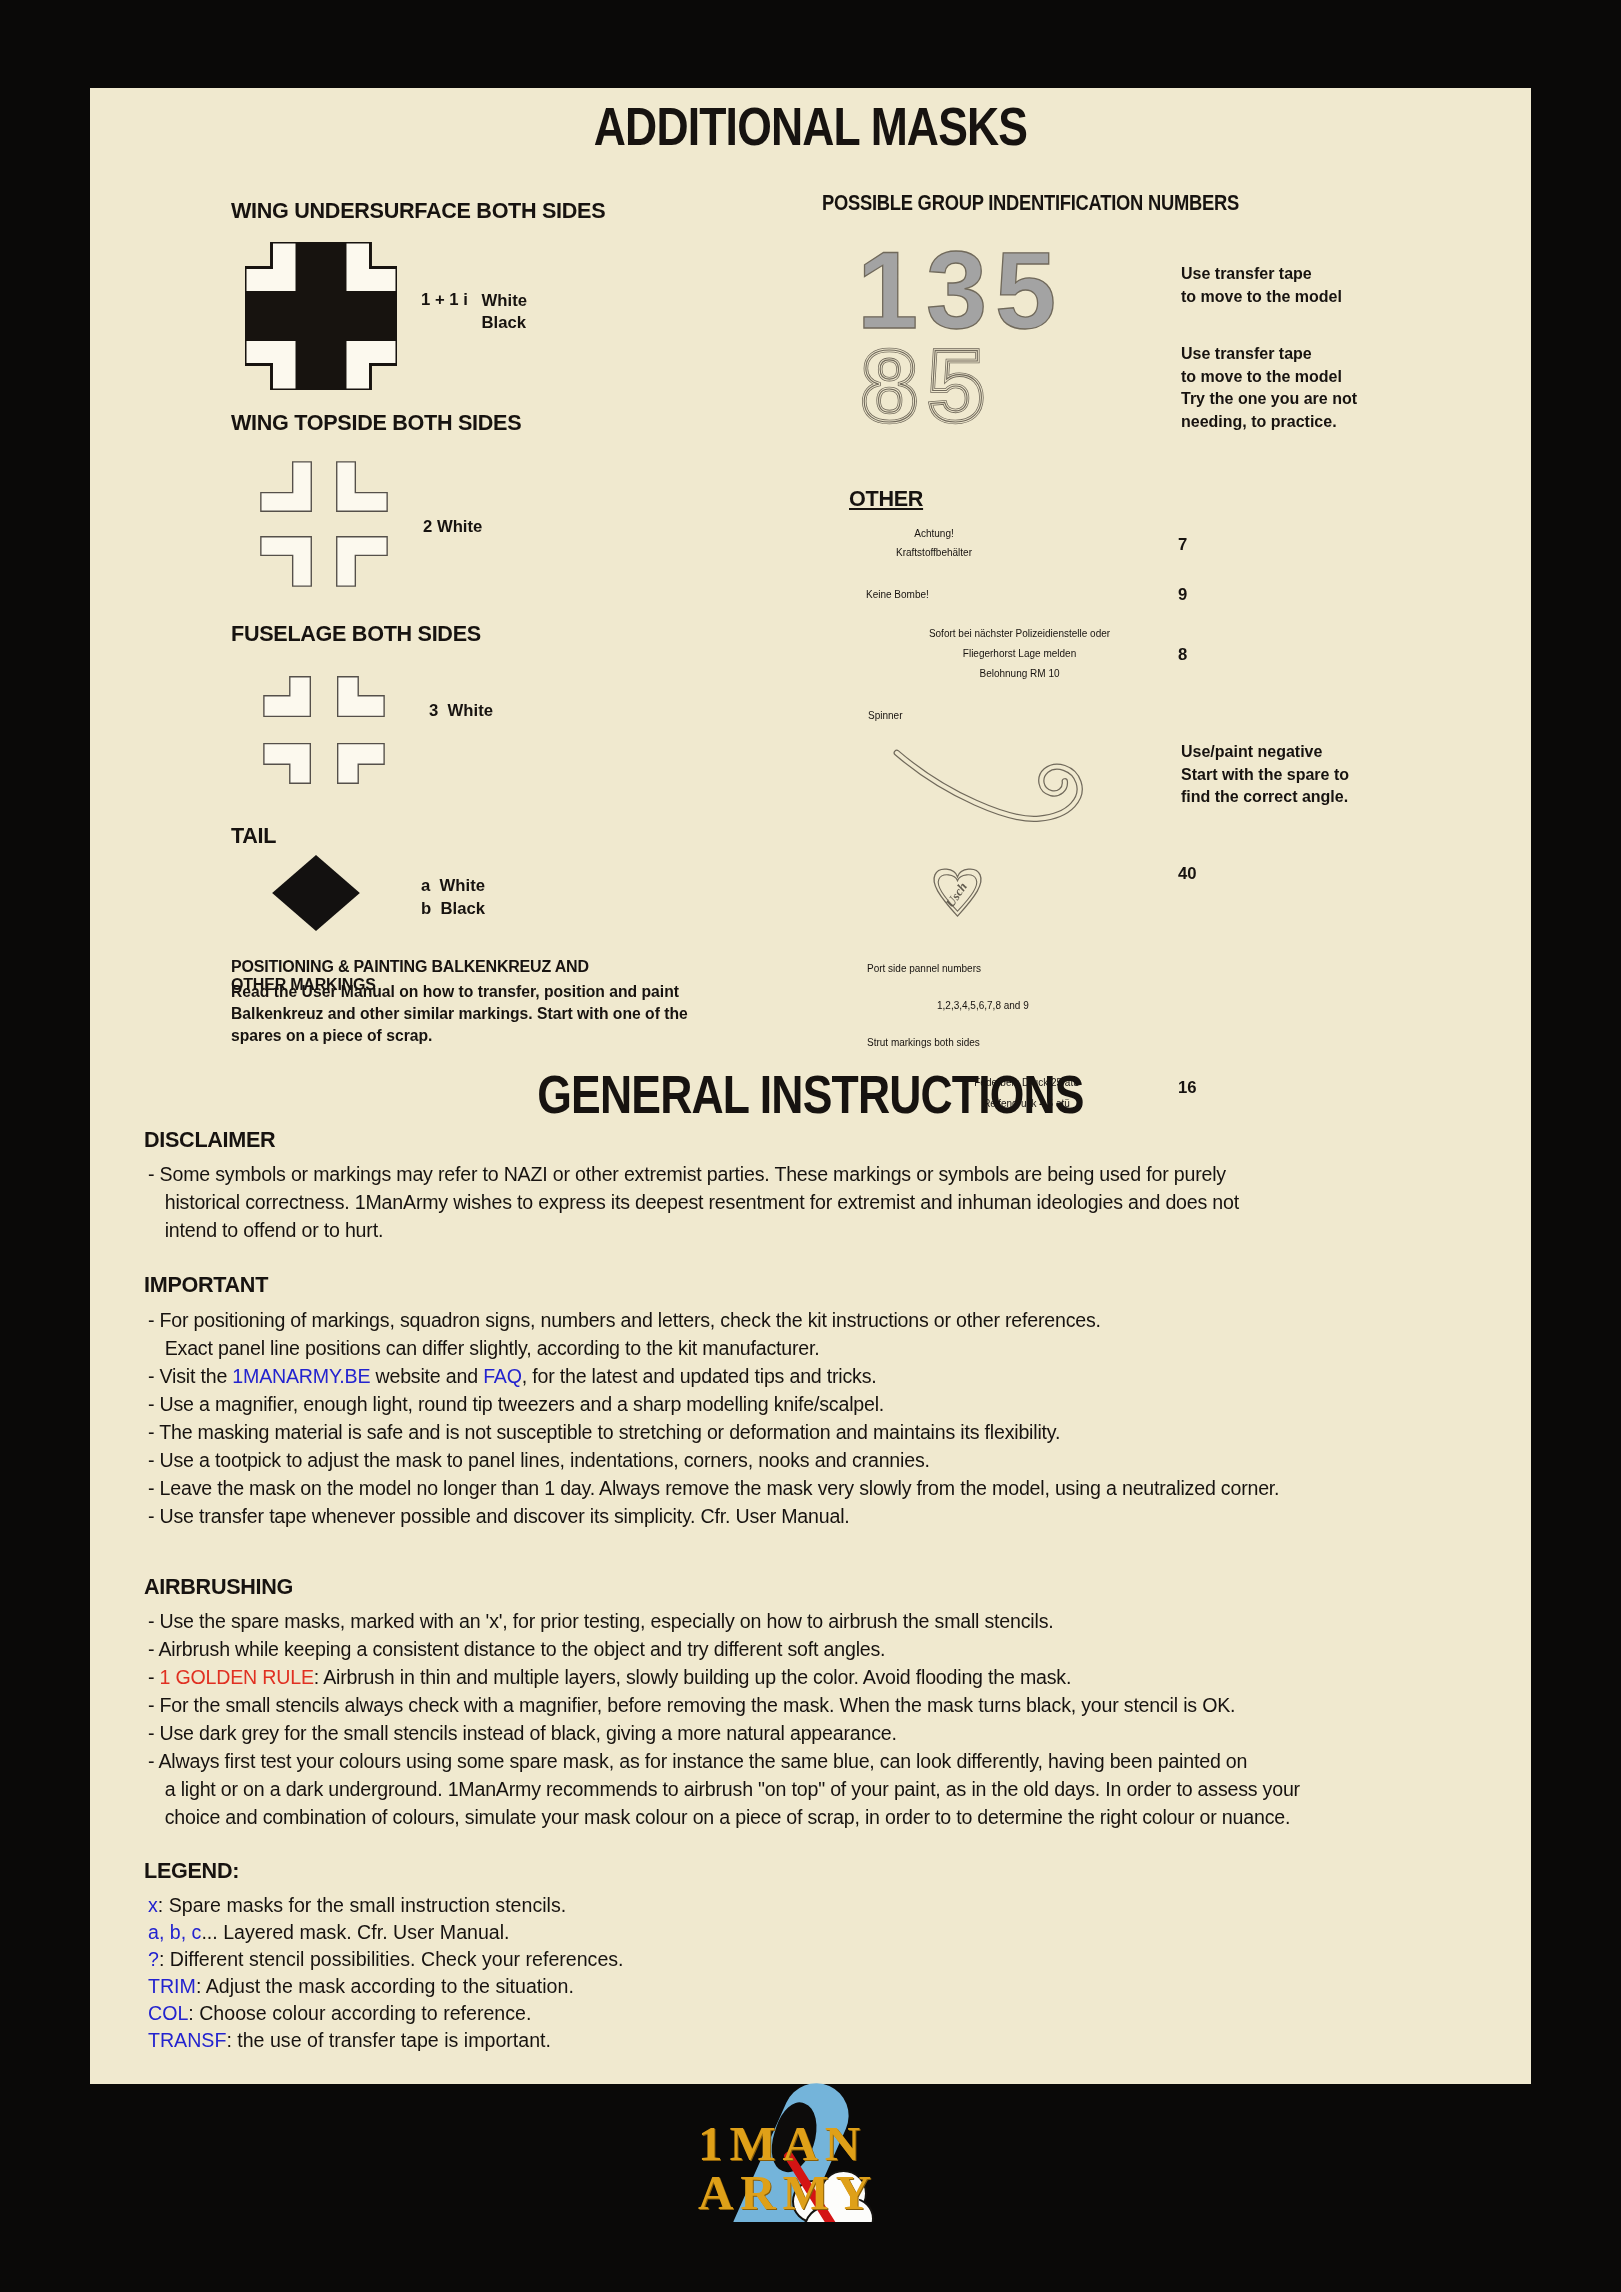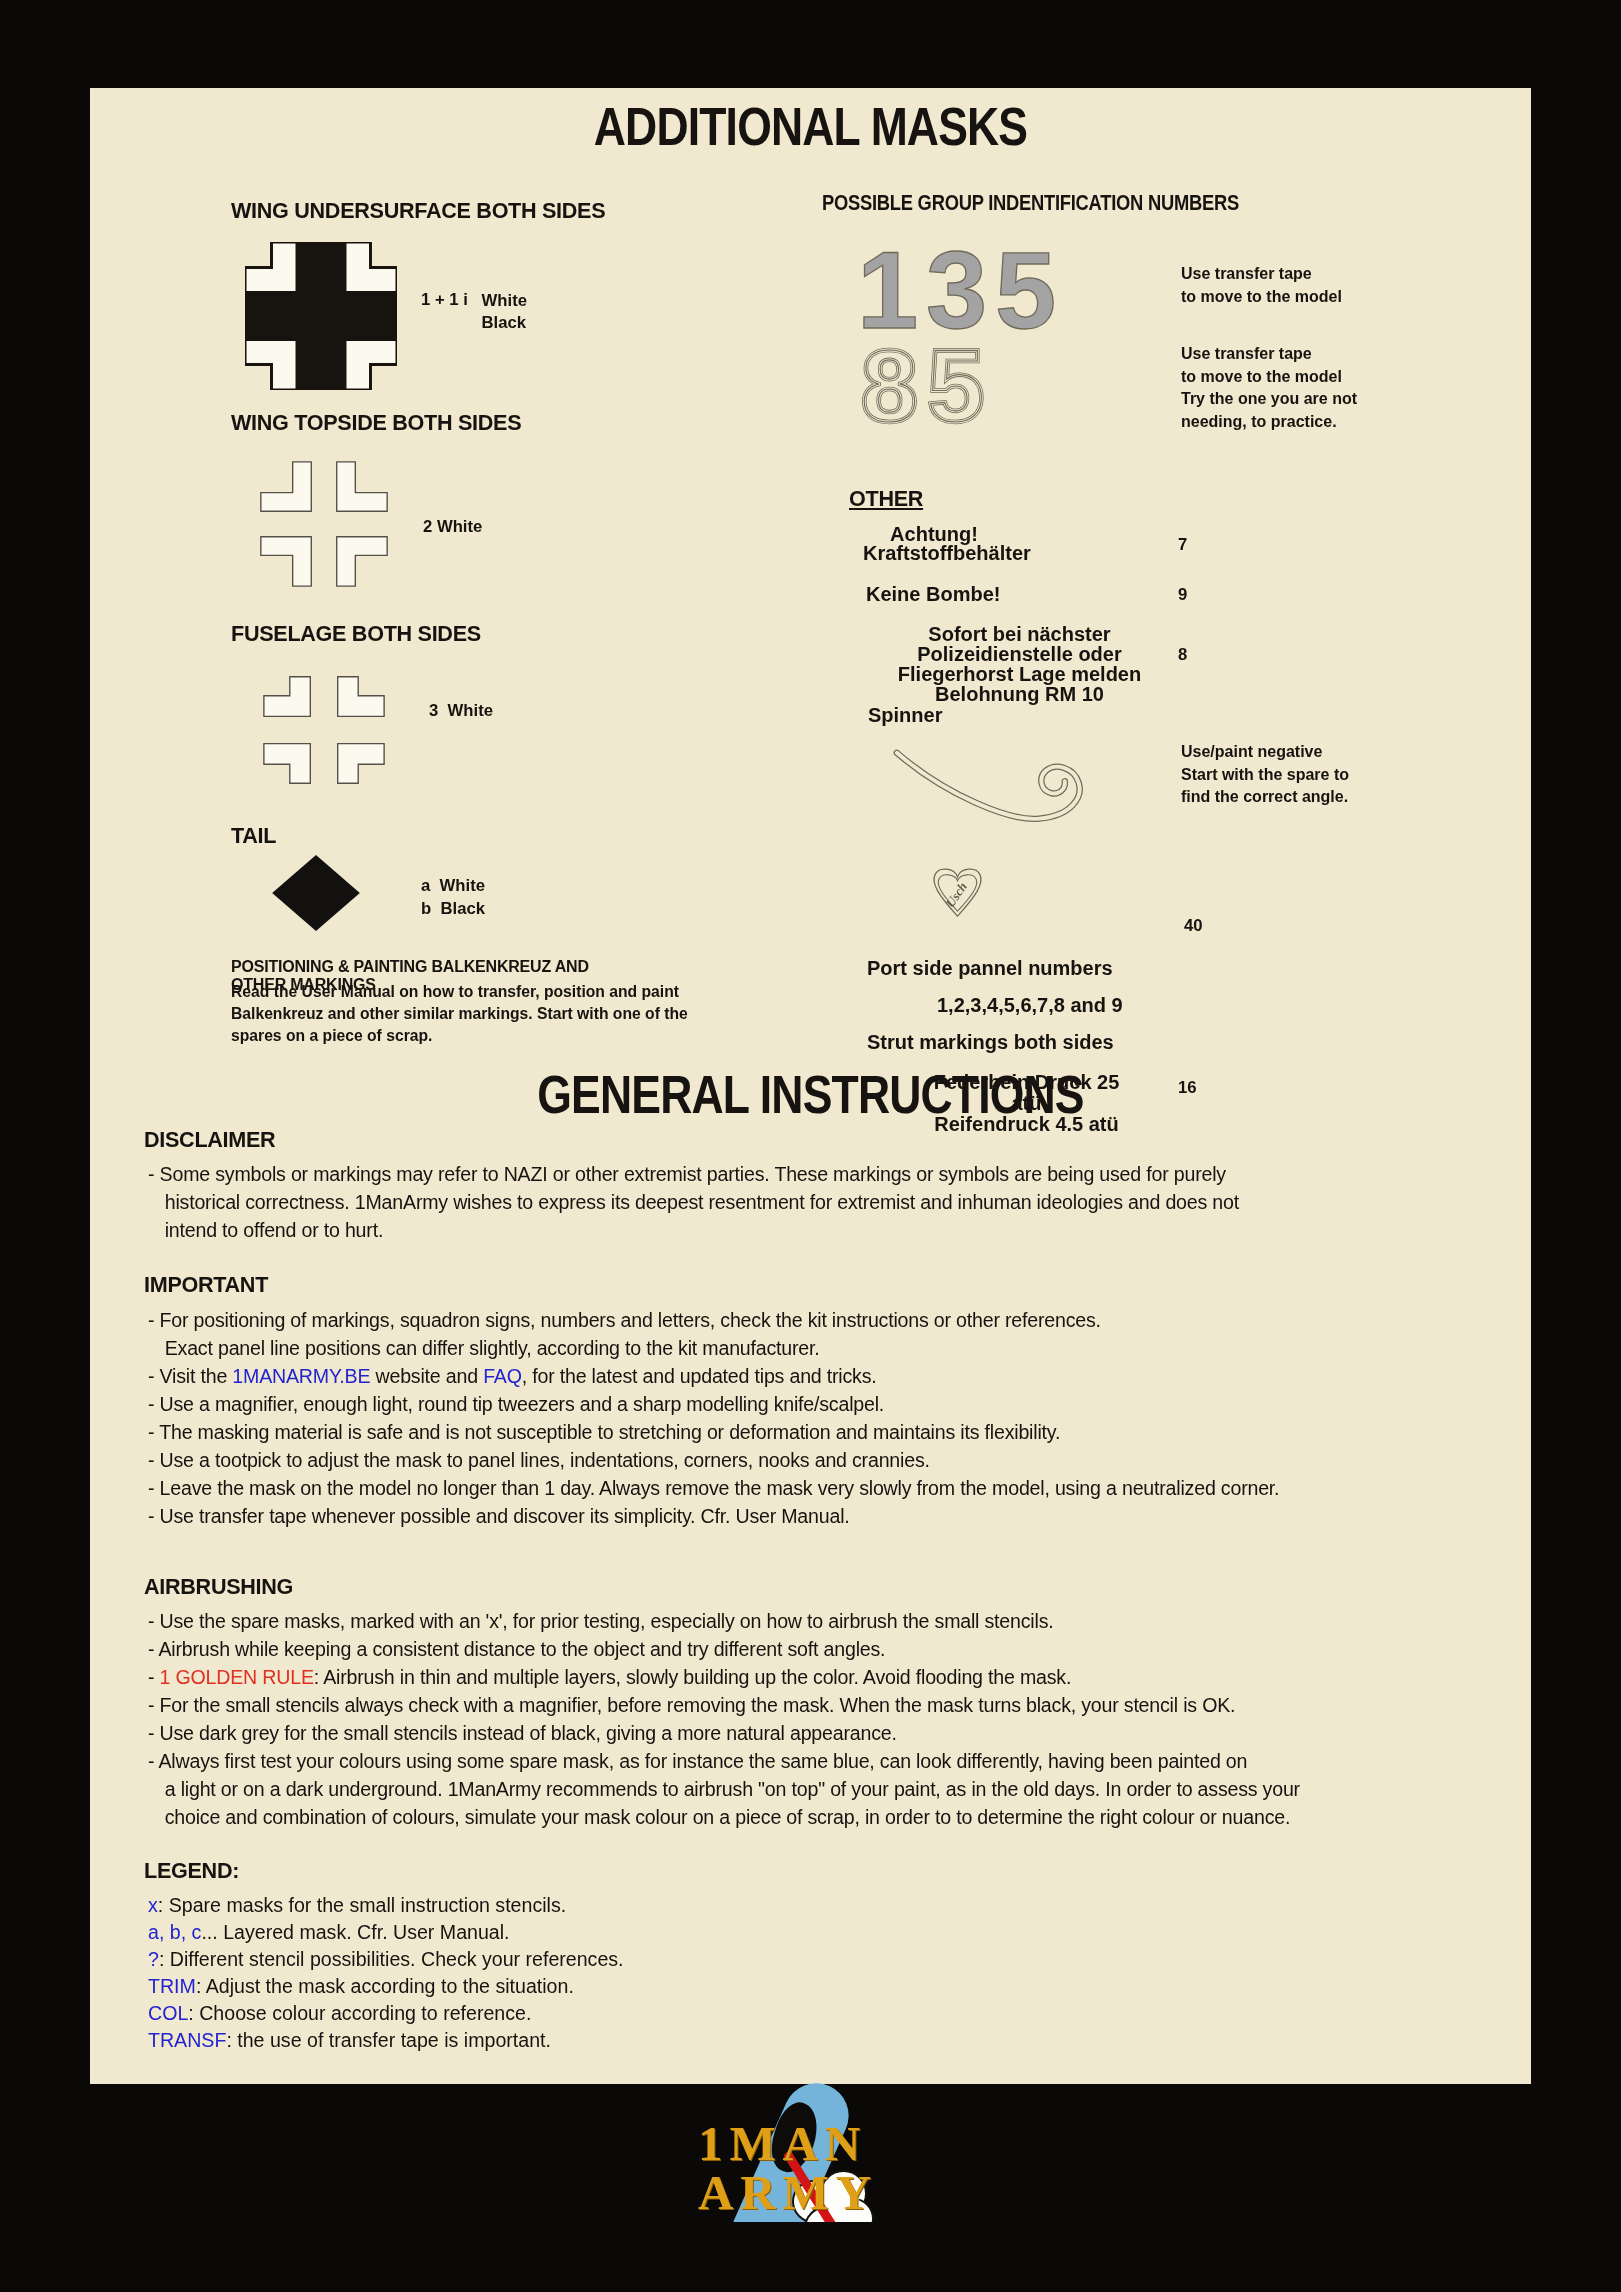--- a/index.html
+++ b/index.html
@@ -6,21 +6,21 @@
   #page{position:relative;width:1621px;height:2222px;background:#0a0908;overflow:hidden;
         font-family:"Liberation Sans",sans-serif;color:#171310;}
   #panel{position:absolute;left:90px;top:88px;width:1441px;height:1996px;background:#f0e9cf;}
   .abs{position:absolute;}
   .h1{font-size:53px;font-weight:700;letter-spacing:-1px;transform:scaleX(.84);transform-origin:center;
       width:100%;text-align:center;white-space:nowrap;}
   .h2{font-size:21.6px;font-weight:700;letter-spacing:-0.3px;white-space:nowrap;}
   .h2.squeeze{transform:scaleX(.85);transform-origin:left;}
   .h3{font-size:21.6px;font-weight:700;letter-spacing:-0.3px;}
   .lbl{font-size:16.7px;font-weight:700;white-space:pre;}
-  .gtext{font-size:20px;font-weight:700;line-height:19.6px;}
+  .gtext{font-size:10px;font-weight:400;line-height:19.6px;}
   .center{text-align:center;}
   .note .ln{font-size:16px;font-weight:700;line-height:22.5px;white-space:nowrap;}
   .pos .ln{font-size:15.7px;font-weight:700;line-height:22px;white-space:nowrap;}
   .numcol{font-size:16.7px;font-weight:700;}
   .body .ln{font-size:19.6px;font-weight:400;line-height:28px;letter-spacing:-0.2px;white-space:nowrap;}
   .legend .ln{font-size:19.6px;font-weight:400;line-height:27px;white-space:nowrap;}
   .ln.ind{padding-left:16.7px;}
   .blue{color:#2323cf;}
   .red{color:#e03021;}
   .stencil{font-weight:700;line-height:1;letter-spacing:7.8px;color:#a3a3a3;
@@ -159,21 +159,21 @@
       <div class="ln"><span>Start with the spare to</span></div>
       <div class="ln"><span>find the correct angle.</span></div>
     </div>
 
   <svg class="abs" style="left:931px;top:863px;" width="53" height="63" viewBox="0 0 54 60">
     <path d="M27,12 C24,3 8,1 4,10 C0,19 8,31 27,52 C46,31 54,19 50,10 C46,1 30,3 27,12 Z" fill="none" stroke="#70695b" stroke-width="1.3"></path>
     <path d="M27,16 C24.5,9 11,7.5 8,14.5 C5.2,21 12,31 27,47 C42,31 48.8,21 46,14.5 C43,7.5 29.5,9 27,16 Z" fill="none" stroke="#70695b" stroke-width="1.1"></path>
     <text x="27" y="34" transform="rotate(-55 27 31)" text-anchor="middle" font-family="Liberation Serif, serif" font-style="italic" font-weight="700" font-size="13" fill="#5f594c">Usch</text>
   </svg>
 
-  <div class="abs numcol" style="left:1178px;top:916px;margin-left:6px;">40</div>
+  <div class="abs numcol" style="left:1178px;top:864px;">40</div>
 
   <div class="abs gtext" style="left:867px;top:959px;">Port side pannel numbers</div>
   <div class="abs gtext" style="left:937px;top:996px;">1,2,3,4,5,6,7,8 and 9</div>
   <div class="abs gtext" style="left:867px;top:1033px;">Strut markings both sides</div>
   <div class="abs gtext center" style="left:931px;top:1072px;width:191px;line-height:21px;">
       <div class="ln"><span>Federbein Druck 25 atü</span></div>
       <div class="ln"><span>Reifendruck 4.5 atü</span></div>
     </div>
   <div class="abs numcol" style="left:1178px;top:1078px;">16</div>
 

